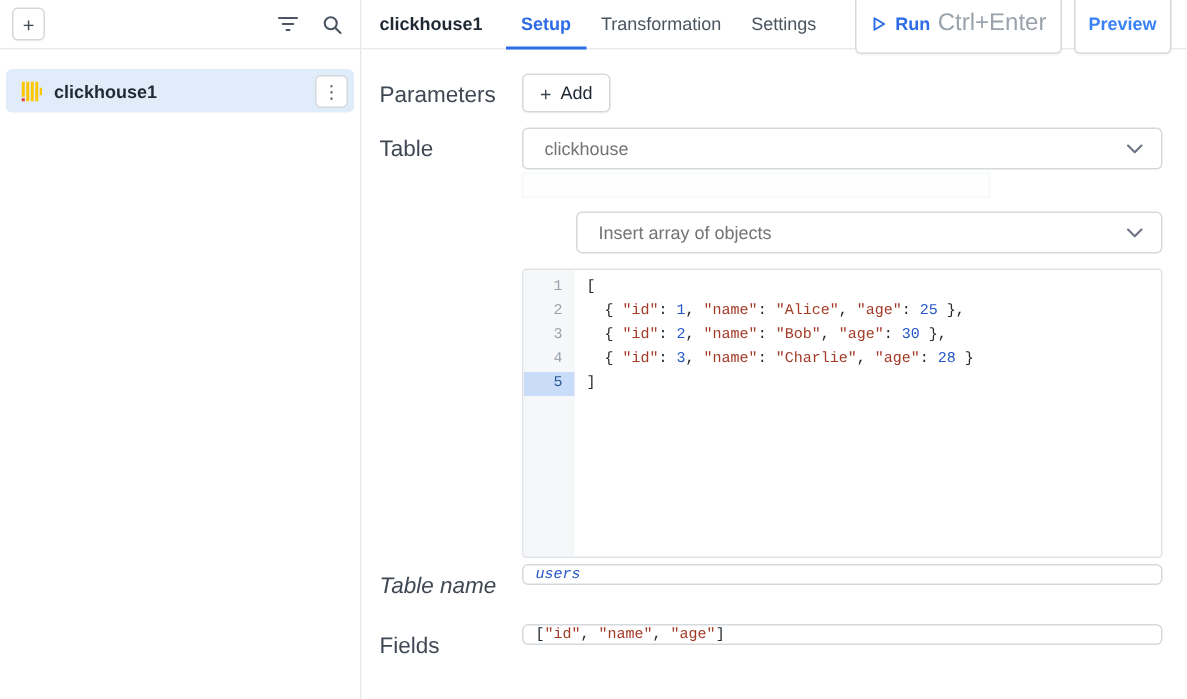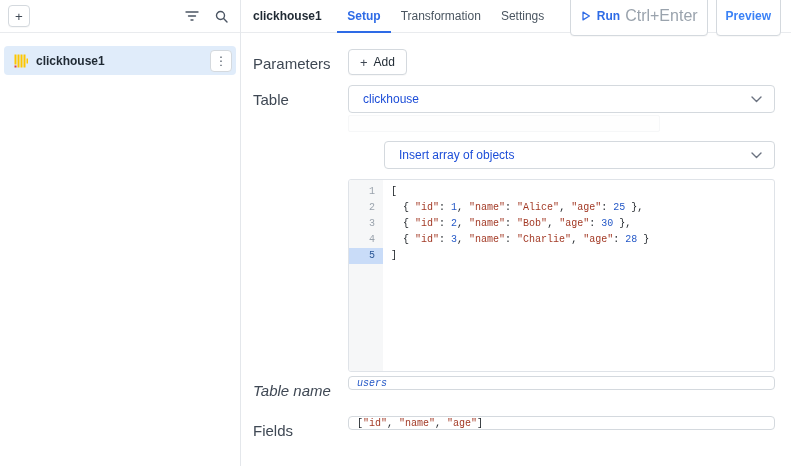--- a/index.html
+++ b/index.html
@@ -64,21 +64,21 @@
   .add-btn {
     display: inline-flex; align-items: center; gap: 6px; height: 26px; padding: 0 11px;
     border: 1px solid #d4d9de; border-radius: 4px; background: #fff; cursor: pointer;
     box-shadow: 0 1px 1px rgba(0,0,0,0.03);
   }
   .add-btn .plus { color: #3f4854; font-size: 13px; line-height: 1; }
   .add-btn .add-label { font-weight: 400; color: #1f2933; font-size: 12px; }
 
   .select {
     height: 28px; border: 1px solid #d4d9de; border-radius: 4px; background: #fff;
-    display: flex; align-items: center; padding: 0 12px 0 14px; cursor: pointer; color: #1d4ed8;
+    display: flex; align-items: center; padding: 0 12px 0 14px; cursor: pointer; color: #737373;
   }
   .select .chev { margin-left: auto; display: flex; }
 
   .ghost-box { width: 312px; height: 17px; background: #fefefe; border: 1px solid #f6f7f8; border-radius: 2px; }
 
   .editor {
     height: 193px; border: 1px solid #dfe3e8; border-radius: 3px; background: #fff;
     display: flex; overflow: hidden;
   }
   .gutter { width: 34px; background: #f6f7f8; padding-top: 4px; flex: 0 0 34px; }

